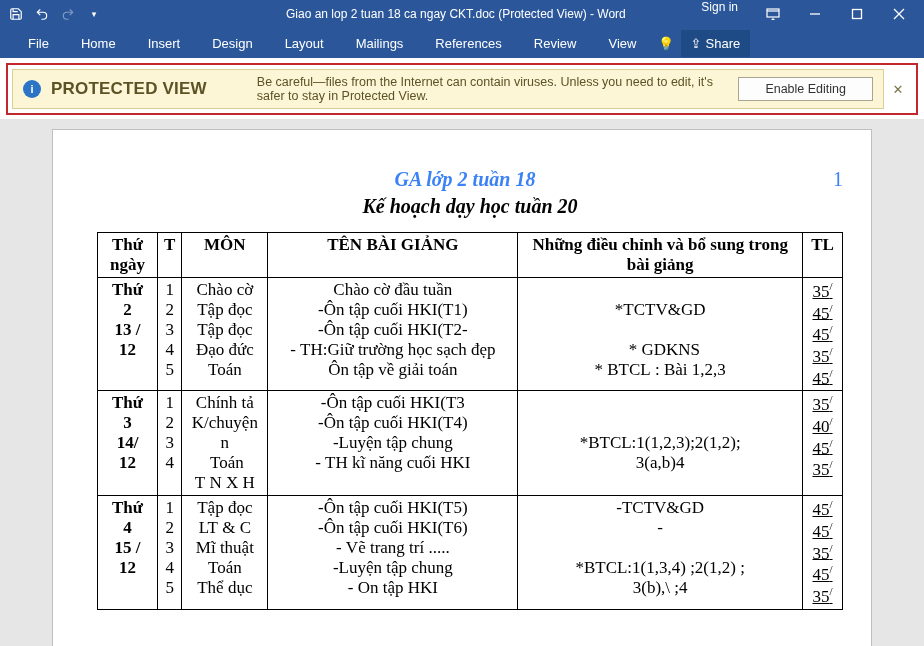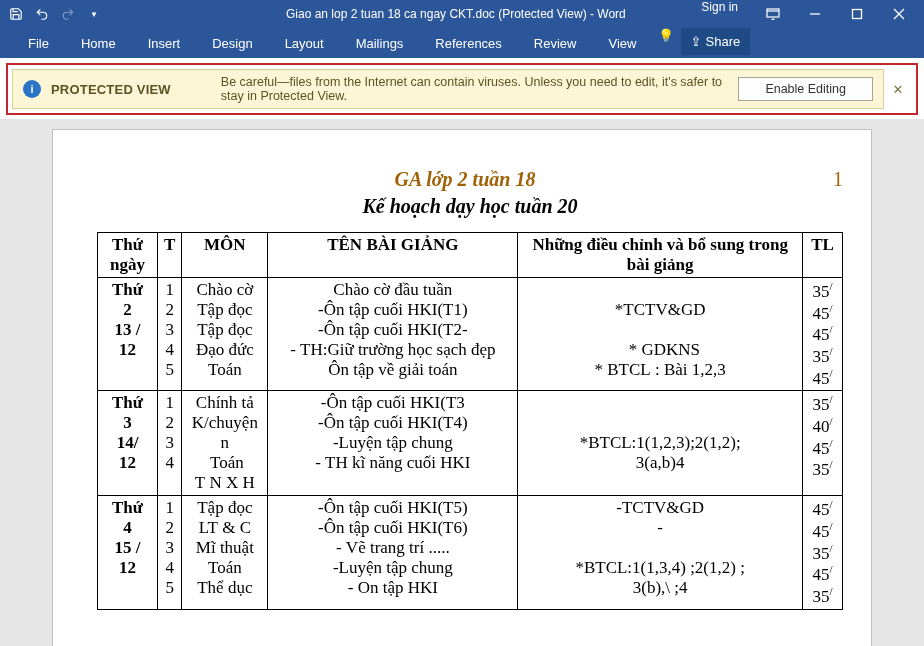--- a/index.html
+++ b/index.html
@@ -25,21 +25,21 @@
   .titlebar .spacer { flex: 1; }
   .titlebar .right { display:flex; gap: 0px; }
   .titlebar .right .txt { padding: 0 14px; font-size:12px; }
   .titlebar .winbtn { width: 42px; height: 28px; display:flex; align-items:center; justify-content:center; font-size:13px; }
 
   .ribbon {
     background: #2b579a;
     color: #fff;
     height: 30px;
     display: flex;
-    align-items: flex-start;
+    align-items: center;
     padding: 0 12px;
     font-size: 13px;
   }
   .ribbon .tab { padding: 0 16px; height: 30px; display:flex; align-items:center; cursor:default; }
   .ribbon .tellme { display:flex; align-items:center; color: #c7d6ef; font-size:13px; margin-left:6px; }
   .ribbon .tellme .bulb { margin-right:6px; font-size:13px; }
   .share-btn { background:#1e4a86; padding:6px 10px; display:flex; align-items:center; gap:4px; }
 
   .msgbar-wrap {
     background: #fff;
@@ -55,21 +55,21 @@
     display:flex;
     align-items:center;
     padding: 5px 10px;
     color: #5b5225;
     font-size: 12.5px;
   }
   .msgbar .shield {
     width:18px; height:18px; border-radius:50%; background:#2b74c6; color:#fff;
     display:flex; align-items:center; justify-content:center; font-weight:bold; font-size:11px; margin-right:10px;
   }
-  .msgbar .pv-title { font-weight:bold; margin-right:10px; font-size:13px; letter-spacing:0.2px; }
+  .msgbar .pv-title { font-weight:bold; margin-right:10px; font-size:17px; letter-spacing:0.2px; }
   .msgbar .pv-msg { flex:1;margin-left:40px; }
   .msgbar .enable-btn {
     background:#fdfdfd; border:1px solid #a9a68f; padding:4px 26px; font-size:12.5px; color:#333;
     font-family: inherit;
   }
   .closex { width:28px; display:flex; align-items:center; justify-content:center; color:#7a7548; }
 
   .doc-area {
     background: #e6e6e6;
     padding: 10px 50px 0 50px;
@@ -79,36 +79,36 @@
   .page {
     background: #fff;
     width: 820px;
     min-height: 600px;
     margin: 0 auto;
     border: 1px solid #bfbfbf;
     padding: 38px 28px 0 44px;
     font-family: "Times New Roman", serif;
     color: #000;
   }
-  .hdr-row { display:flex; justify-content:space-between; font-style:italic; font-weight:bold; font-size:20px; color:#a16207; margin-bottom:4px; }
+  .hdr-row { display:flex; justify-content:space-between; font-style:italic; font-weight:bold; font-size:20px; color:#3b82f6; margin-bottom:4px; }
   .plan-title { text-align:center; font-style:italic; font-weight:bold; font-size:20px; margin-bottom:14px; font-family: "Times New Roman", serif; }
 
   table.lesson {
     border-collapse: collapse;
     width: 100%;
     font-size: 17px;
   }
   table.lesson th, table.lesson td {
     border: 1.2px solid #000;
     padding: 2px 6px;
     vertical-align: top;
     text-align: center;
   }
   table.lesson th { font-weight: bold; }
-  .tl-col { text-align:left; white-space:nowrap; }
+  .tl-col { text-align:left; white-space:nowrap;text-decoration:underline; }
   .day-cell { font-weight:bold; text-align:center; }
   .num-cell { text-align:center; }
   .sup { font-size:11px; vertical-align:super; }
 </style>
 </head>
 <body>
 
 <div class="titlebar">
   <div class="qat">
     <div class="qat-icon">

